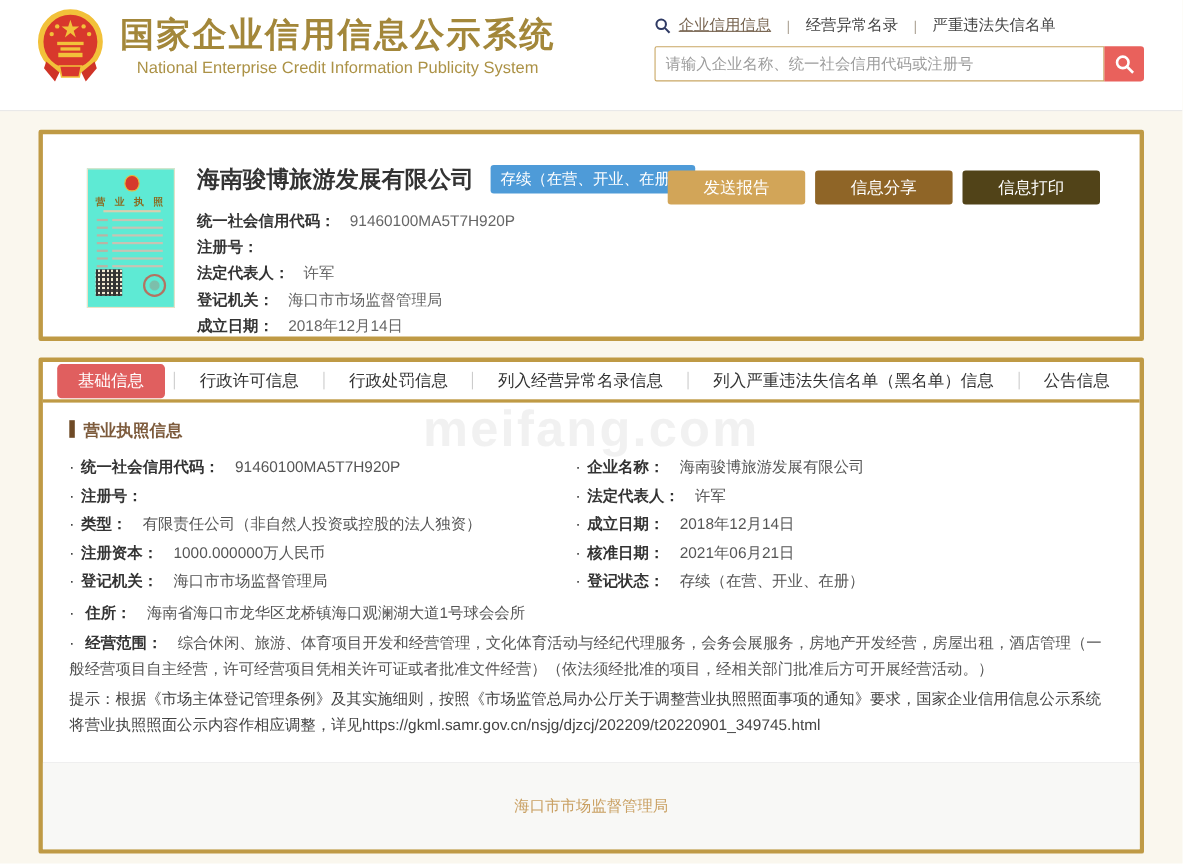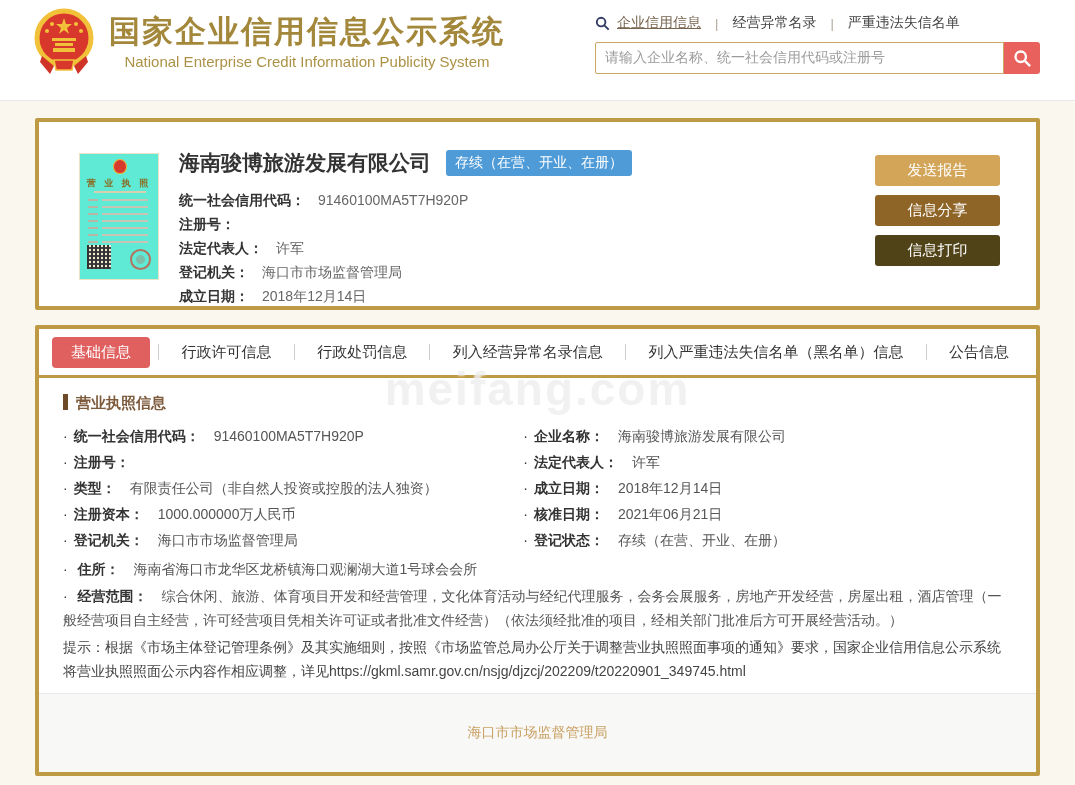--- a/index.html
+++ b/index.html
@@ -14,21 +14,21 @@
   .emblem { width:64px; height:68px; }
   .titles { margin-left:13px;text-align:center; }
   .title-cn { font-size:31px; font-weight:bold; color:#a3873a; letter-spacing:2px; line-height:36px; }
   .title-en { font-size:15px; color:#ac9246; margin-top:3px; }
   .header-right { position:absolute; left:595px; top:13px; width:450px; }
   .nav-row { display:flex; align-items:center; font-size:14px; height:20px; }
   .nav-search-icon { width:15px; height:15px; margin-right:7px; }
   .nav-link { color:#444; text-decoration:none; cursor:pointer; }
   .nav-link.active { color:#776450; text-decoration:underline; }
   .nav-sep { color:#b0a79a; margin:0 14px; font-size:13px; }
-  .search-row { display:flex; margin-top:9px;font-family:Liberation Serif, serif; }
+  .search-row { display:flex; margin-top:9px; }
   .search-input { width:409px; height:32px; border:1px solid #c9a764; border-radius:2px 0 0 2px;
     padding:0 9px; font-size:14px; color:#333; outline:none; font-family:inherit; }
   .search-input::placeholder { color:#9c9c9c; }
   .search-btn { width:36px; height:32px; background:#e9615c; border:none; border-radius:0 3px 3px 0;
     cursor:pointer; display:flex; align-items:center; justify-content:center; }
   
   .panel { margin:0 35px; background:#fff; border:4px solid #bf9a45; border-radius:2px; position:relative; }
   .panel1 { margin-top:17px; height:192px; }
   .panel2 { margin-top:15px; height:451px; display:flex; flex-direction:column; }
   
@@ -52,28 +52,28 @@
     background:radial-gradient(circle at 50% 50%, rgba(216,62,48,.25) 0 4px, transparent 5px); }
   .card-details { position:absolute; left:140px; top:27px; }
   .company-title-row { display:flex; align-items:center; }
   .company-name { font-size:21px; font-weight:bold; color:#333; }
   .status-badge { margin-left:15px; background:#4e9bd8; color:#fff; font-size:14px;
     padding:4px 9px; border-radius:3px; }
   .card-fields { margin-top:11px; }
   .card-field { font-size:14px; height:24px; line-height:24px; }
   .card-field .lbl { font-weight:bold; color:#333; }
   .card-field .val { color:#666; margin-left:13px; }
-  .card-buttons { position:absolute; right:36px; top:33px; display:flex; flex-direction:column; gap:9px; }
+  .card-buttons { position:absolute; right:36px; top:33px; display:flex; flex-direction:row; gap:9px; }
   .cbtn { width:125px; height:31px; border:none; border-radius:3px; color:#fff; font-size:15px;
     cursor:pointer; font-family:inherit; }
   .cbtn-report { background:#d2a558; }
   .cbtn-share  { background:#8f6527; }
   .cbtn-print  { background:#514318; }
   
-  .tabbar { height:46px; display:flex; align-items:center; padding:0 13px; justify-content:space-between; }
+  .tabbar { height:34px; display:flex; align-items:center; padding:0 13px; justify-content:space-between; }
   .tab { font-size:15px; color:#333; padding:6px 14px; cursor:pointer; white-space:nowrap; }
   .tab.active { background:#e05f5f; color:#fff; border-radius:4px; padding:6px 19px; }
   .tab-sep { width:1px; height:16px; background:#ccc; }
   .gold-line { height:3px; background:#bf9a45; }
   
   .content { flex:1; padding:16px 24px 0; overflow:hidden; }
   .section-head { display:flex; align-items:flex-start; }
   .section-bar { width:5px; height:16px; background:#6e4a26; margin-right:8px; }
   .section-title { font-size:15px; font-weight:bold; color:#7d5b3c; }
   .info-grid { display:flex; margin-top:14px; }

